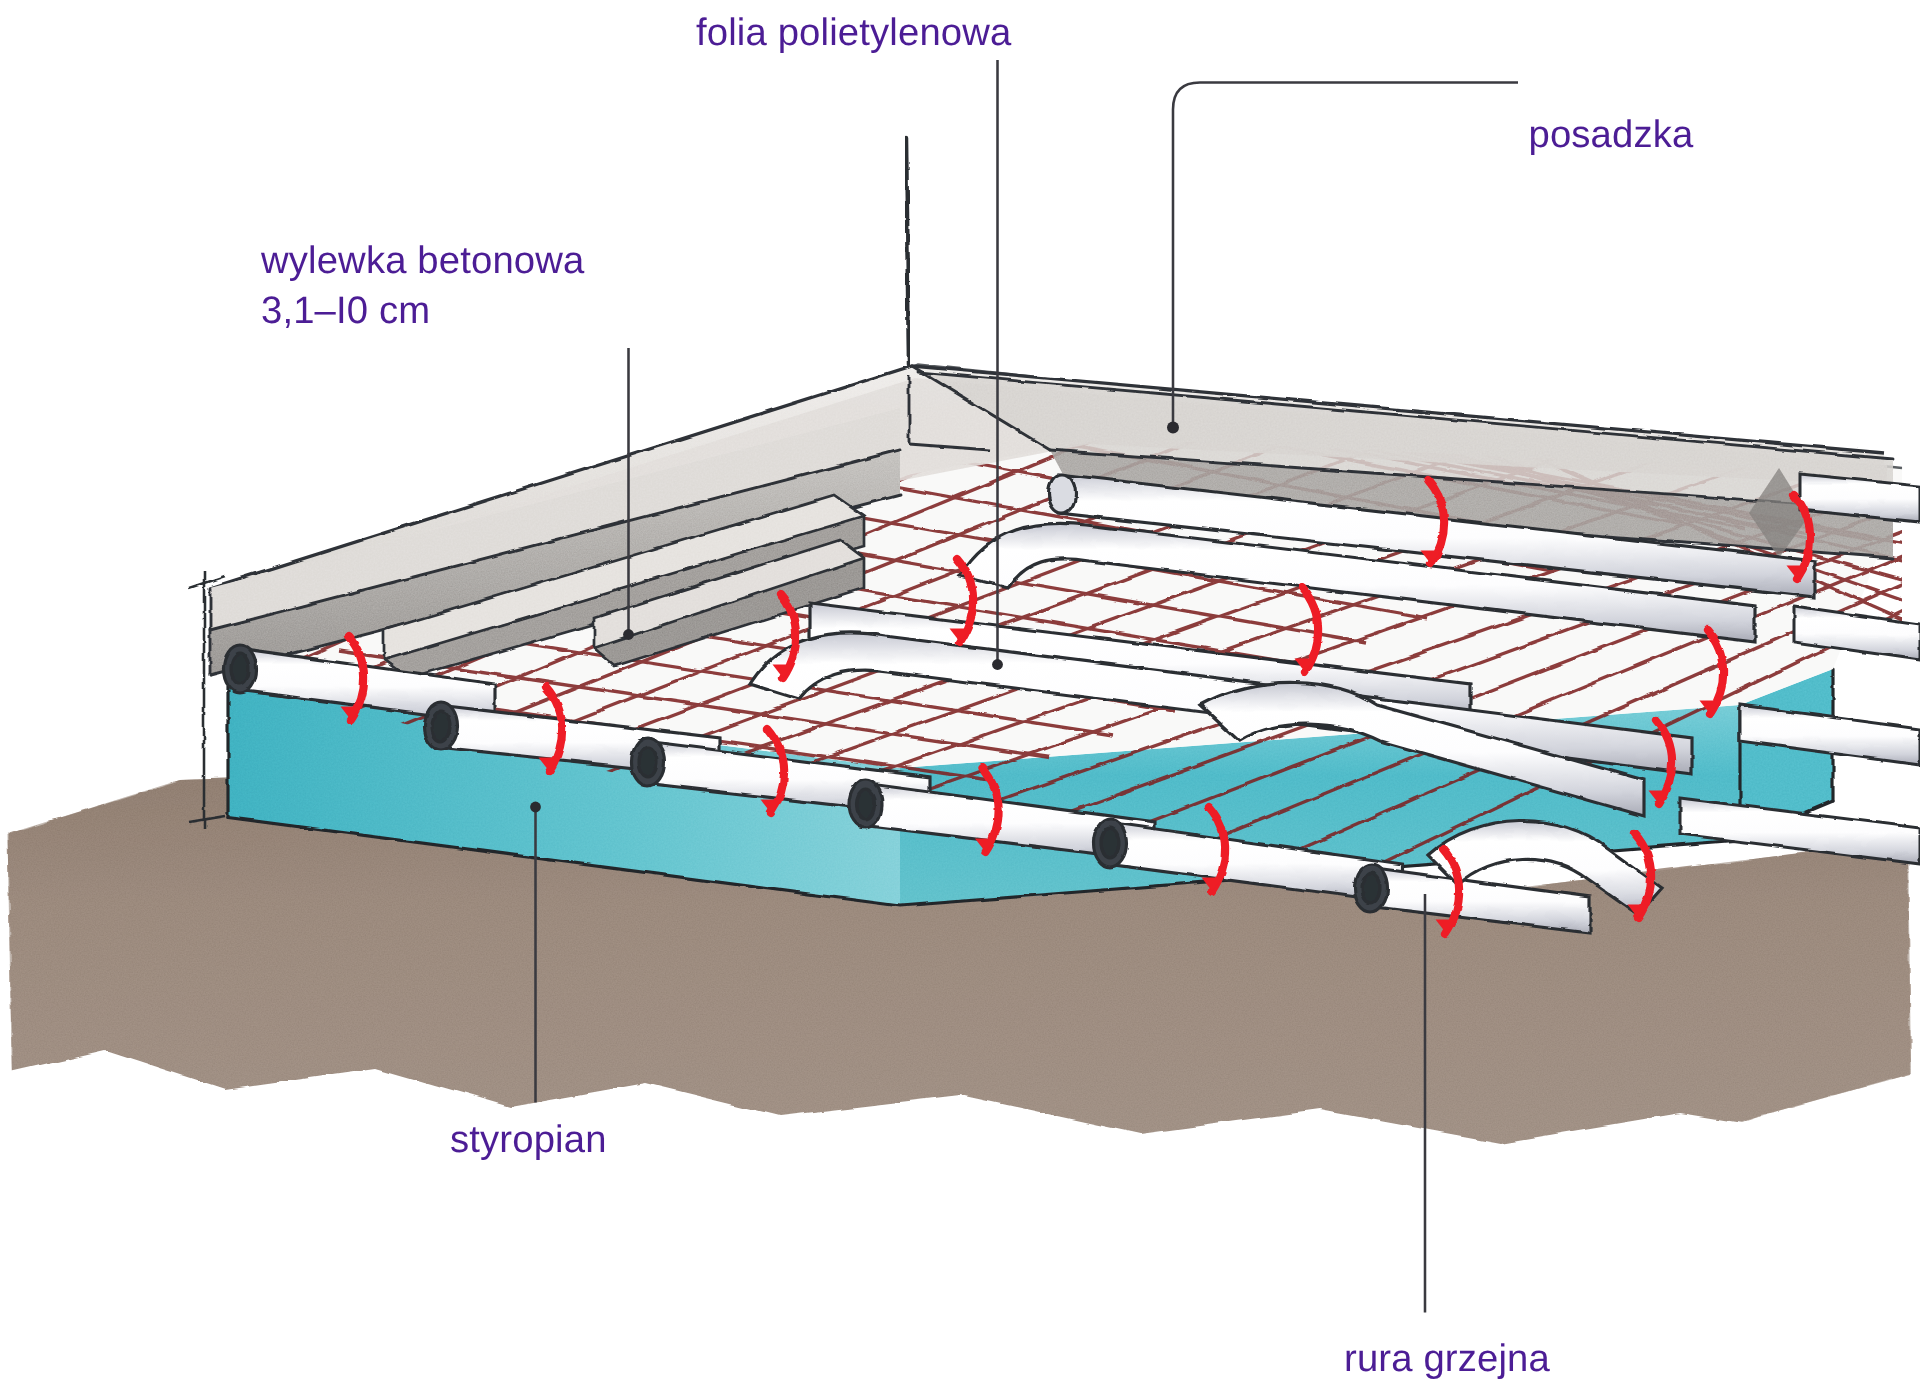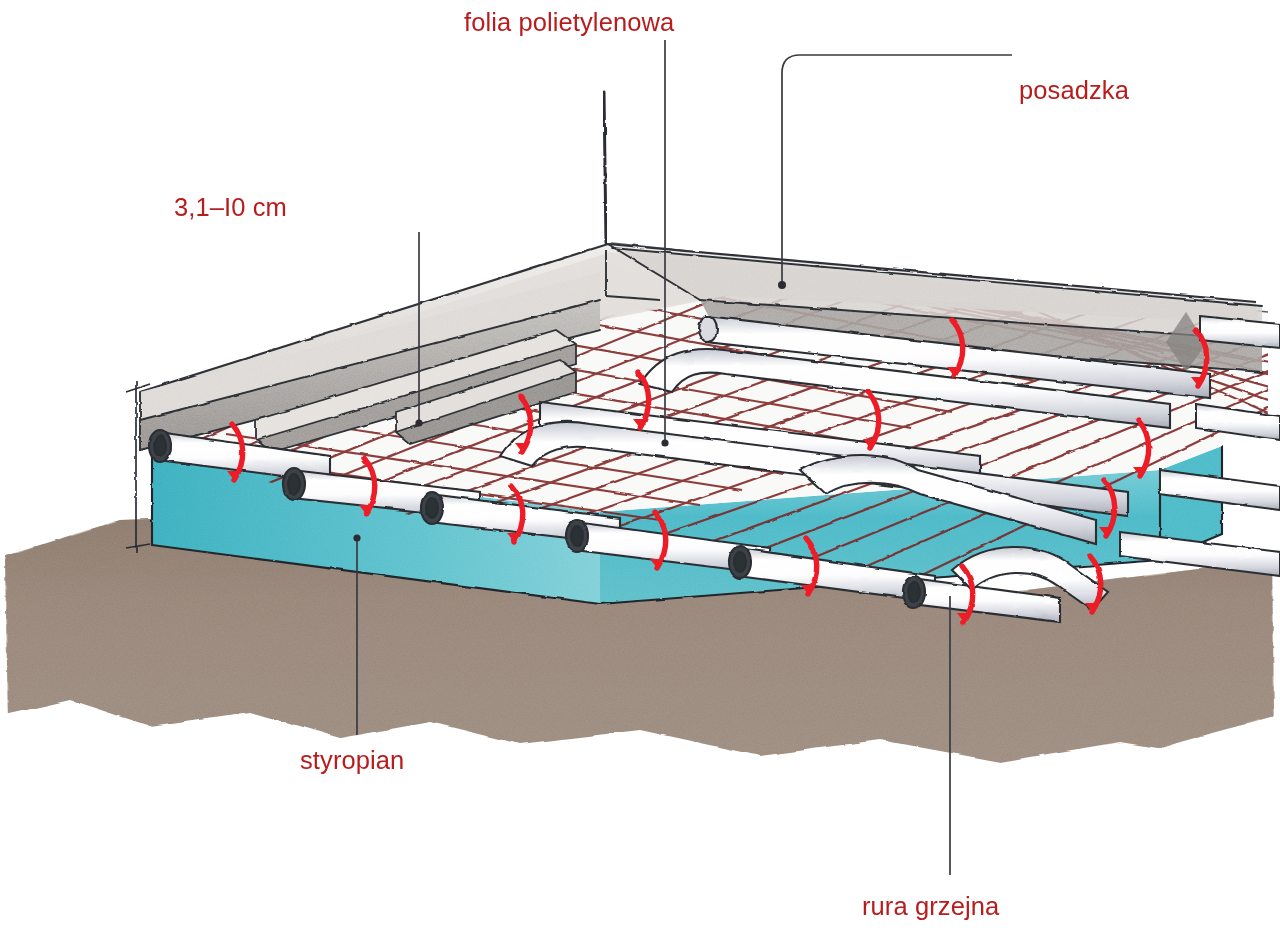--- a/index.html
+++ b/index.html
@@ -7,21 +7,21 @@
   body{
     width:1280px;height:933px;
     font-family:"Liberation Sans","DejaVu Sans",sans-serif;
     overflow:hidden;position:relative;
   }
   #stage{position:absolute;inset:0;width:1280px;height:933px;}
   svg#scene{position:absolute;left:0;top:0;width:1280px;height:933px;display:block;}
 
   .lbl{
     position:absolute;
-    color:#b91c1c;
+    color:#4c1d95;
     font-size:25.5px;
     letter-spacing:.1px;
     white-space:pre;
     font-weight:400;
     line-height:1.32;
     font-family:"Liberation Sans","DejaVu Sans",sans-serif;
   }
   .lbl.two{line-height:1.34;}
 </style>
 </head>
@@ -350,19 +350,20 @@
       <circle cx="357" cy="538" r="3.6" fill="#2b2b30" stroke="none"></circle>
 
       <path d="M 950 875 L 950 596"></path>
     </g>
   </svg>
 
   <div class="lbl" style="left:464px; top:6px;">folia polietylenowa</div>
 
   <div class="lbl" style="left:1019px; top:38px;margin-top:36px;">posadzka</div>
 
+  <div class="lbl two" style="left:174px; top:157px;">wylewka betonowa</div>
   <div class="lbl two" style="left:174px; top:190px;">3,1–I0 cm</div>
 
   <div class="lbl" style="left:272px; top:744px;margin-left:28px;">styropian</div>
 
-  <div class="lbl" style="left:862px; top:890px;">rura grzejna</div>
+  <div class="lbl" style="left:896px; top:890px;">rura grzejna</div>
 
 </div>
 
 </body></html>

